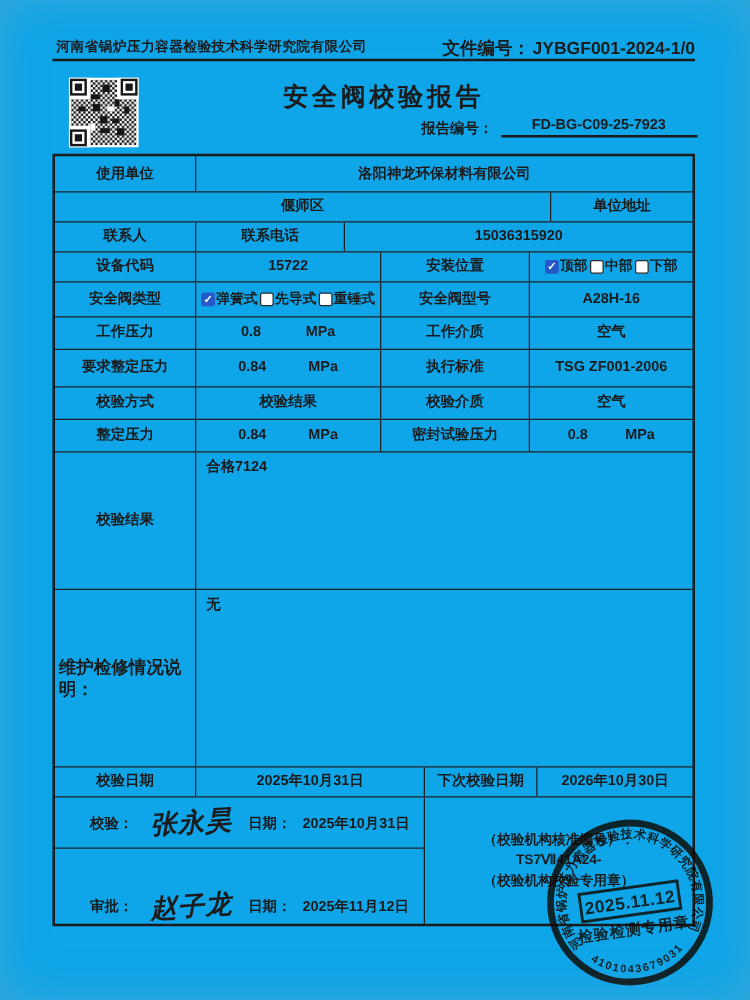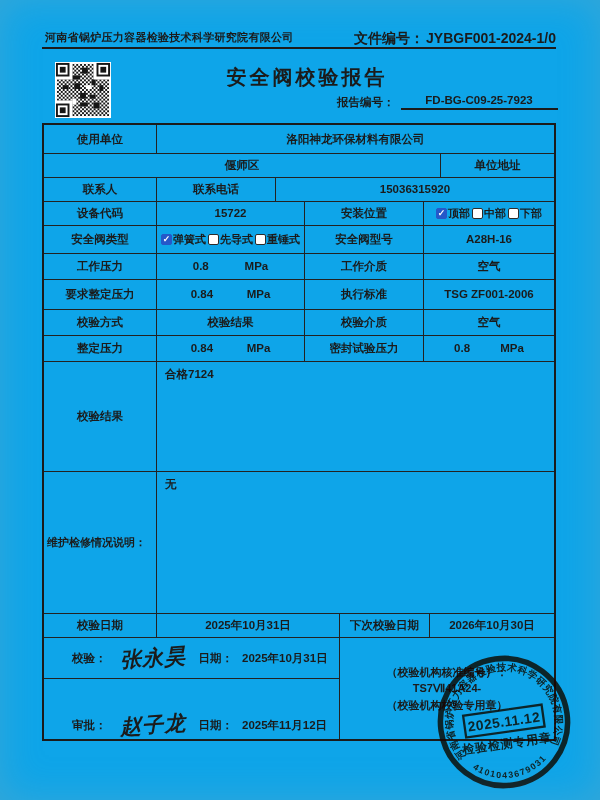--- a/index.html
+++ b/index.html
@@ -25,21 +25,21 @@
   
   .tbl{position:absolute;left:42px;top:123px;width:514px;border:2px solid #1b1b1b;box-sizing:border-box;background:transparent;}
   .trow{display:flex;border-bottom:1px solid #222;box-sizing:border-box;}
   .trow:last-child{border-bottom:none;}
   .cell{display:flex;align-items:center;justify-content:center;border-right:1px solid #222;
         box-sizing:border-box;font-size:11.5px;font-weight:bold;text-align:center;line-height:1.25;}
   .cell:last-child{border-right:none;}
   .c1{width:113px;} .c2{width:148px;} .c3{width:119px;} .c4{flex:1;}
   .grow{flex:1;}
   .top-left{align-items:flex-start;justify-content:flex-start;padding:5px 8px;text-align:left;}
-  .label-left{justify-content:flex-start;padding:0 3px;text-align:left;font-size:11px;}
+  .label-left{justify-content:flex-start;padding:0 3px;text-align:left;font-size:14px;}
   .vu{display:flex;width:100%;justify-content:space-evenly;align-items:center;}
   
   .opts{display:flex;flex-wrap:wrap;justify-content:center;align-items:center;row-gap:1px;column-gap:2px;padding:2px;}
   .opt{display:inline-flex;align-items:center;white-space:nowrap;font-size:11px;font-weight:bold;}
   .cb{width:11px;height:11px;border:1.5px solid #2c2c2c;border-radius:2px;background:#fff;
       display:inline-flex;align-items:center;justify-content:center;box-sizing:border-box;margin-right:1px;}
   .cb.checked{background:#2558c9;border-color:#2558c9;}
   .cb .tick{display:none;color:#fff;font-size:9px;font-weight:bold;line-height:1;}
   .cb.checked .tick{display:inline;}
   

